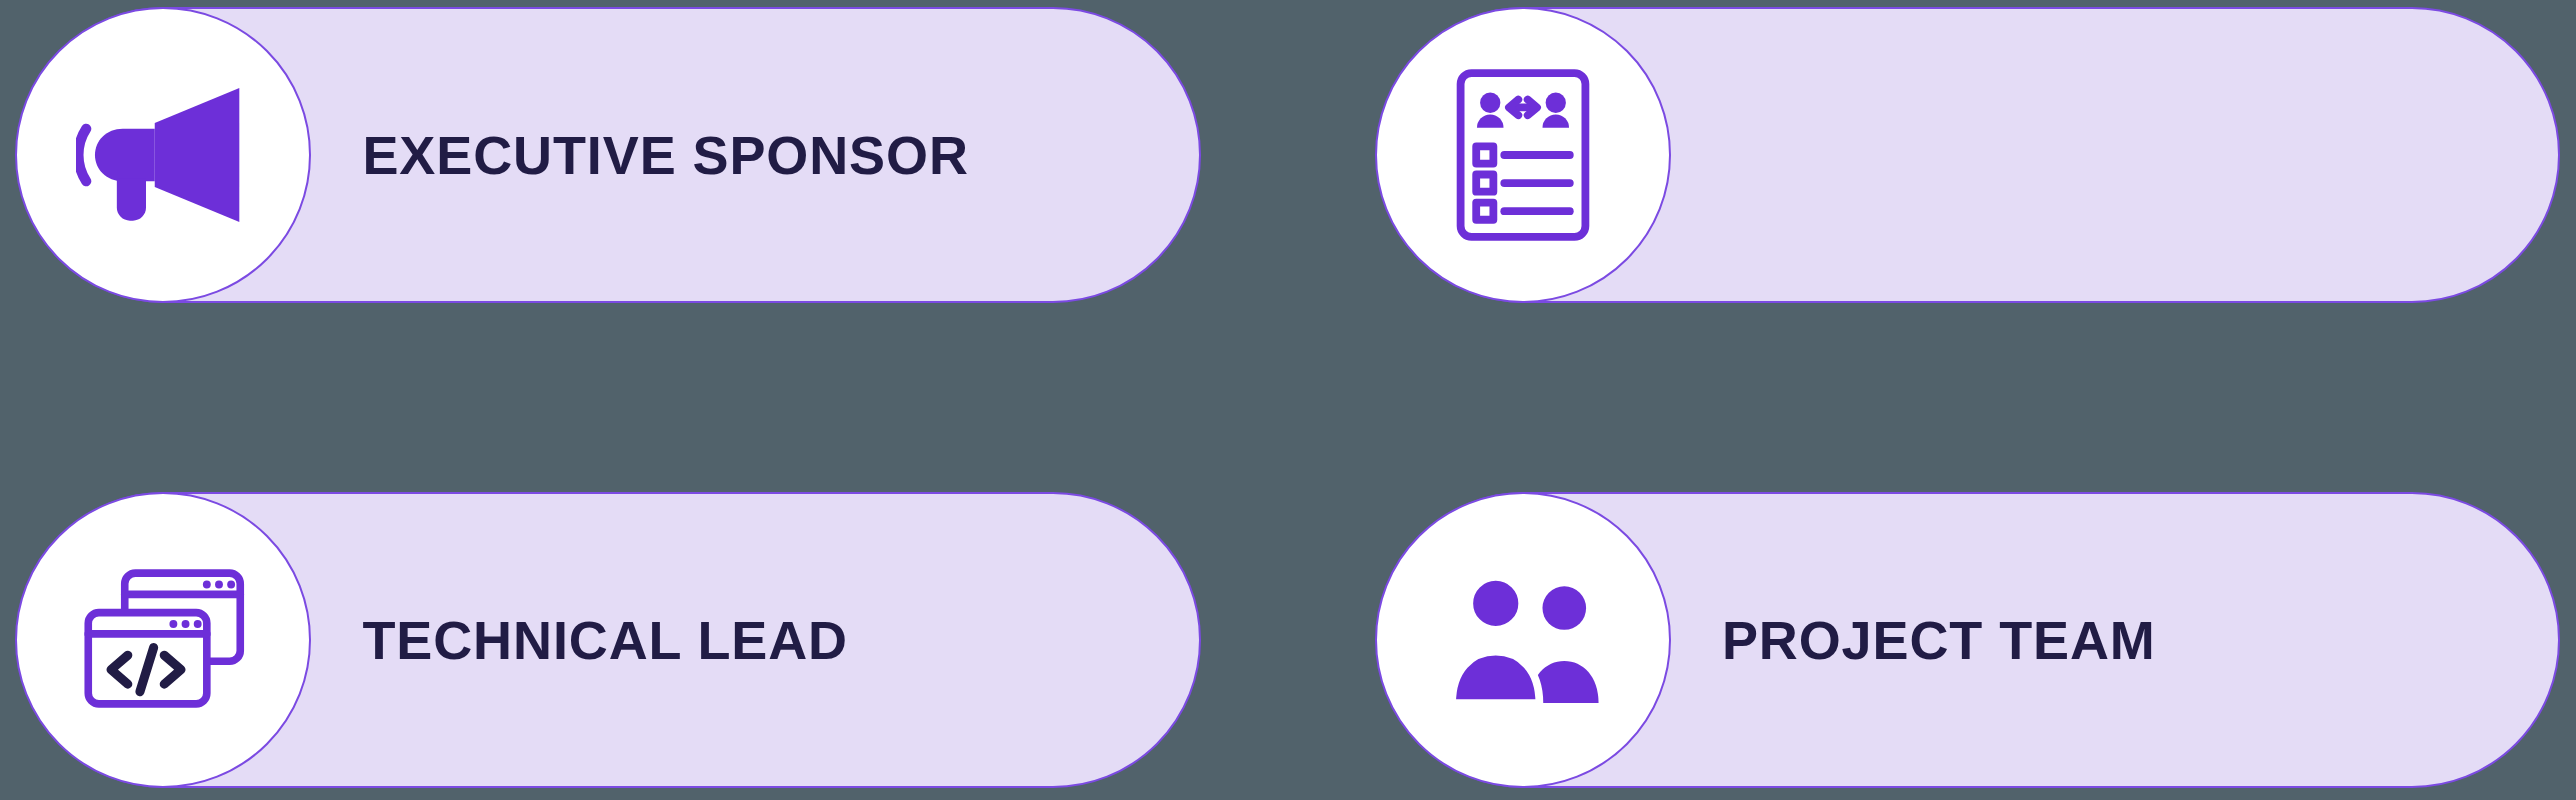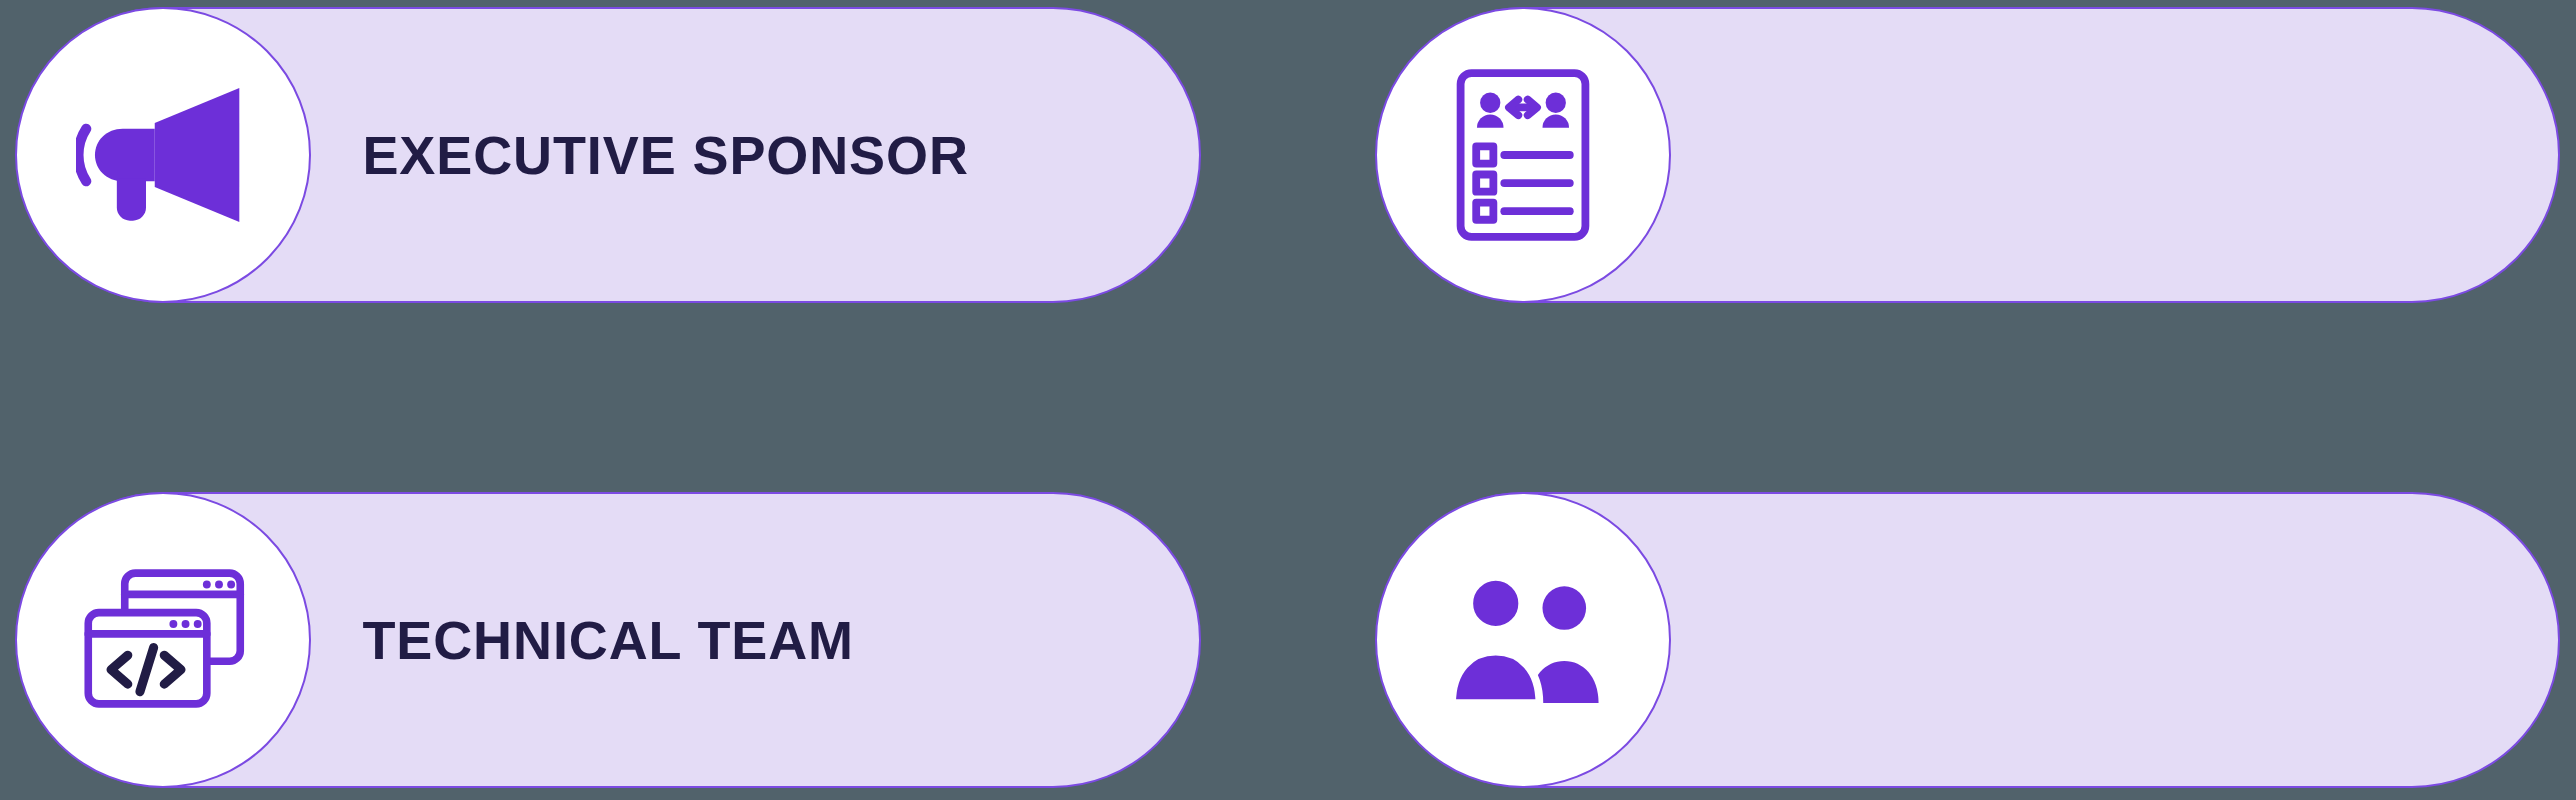--- a/index.html
+++ b/index.html
@@ -116,28 +116,29 @@
         <rect class="stroke" x="8" y="32" width="78" height="60" rx="7"></rect>
         <path class="stroke" d="M8 46 H86"></path>
         <circle class="fill" cx="64" cy="39.5" r="2.6"></circle>
         <circle class="fill" cx="72" cy="39.5" r="2.6"></circle>
         <circle class="fill" cx="80" cy="39.5" r="2.6"></circle>
         <path class="dark-stroke" d="M34 60 l-11 9.5 11 9.5"></path>
         <path class="dark-stroke" d="M51 55 l-9 29"></path>
         <path class="dark-stroke" d="M58 60 l11 9.5 -11 9.5"></path>
       </svg>
     </div>
-    <div class="card-label">TECHNICAL TEAM</div>
+    <div class="card-label">TECHNICAL LEAD</div>
   </div>
 
   <div class="role-card">
     <div class="icon-circle">
       <svg class="icon" width="180" height="148" viewBox="0 0 115 95" xmlns="http://www.w3.org/2000/svg">
         <circle class="fill" cx="84" cy="27" r="14"></circle>
         <path class="fill" d="M62 88 C62 71 72 61 84 61 C96 61 106 71 106 88 Z"></path>
         <circle class="fill white-sep" cx="40" cy="24" r="17"></circle>
         <path class="fill white-sep" d="M12 88 C12 67 24 55 40 55 C56 55 68 67 68 88 Z"></path>
       </svg>
     </div>
+    <div class="card-label">PROJECT TEAM</div>
   </div>
 
 </div>
 
 
 </body></html>

